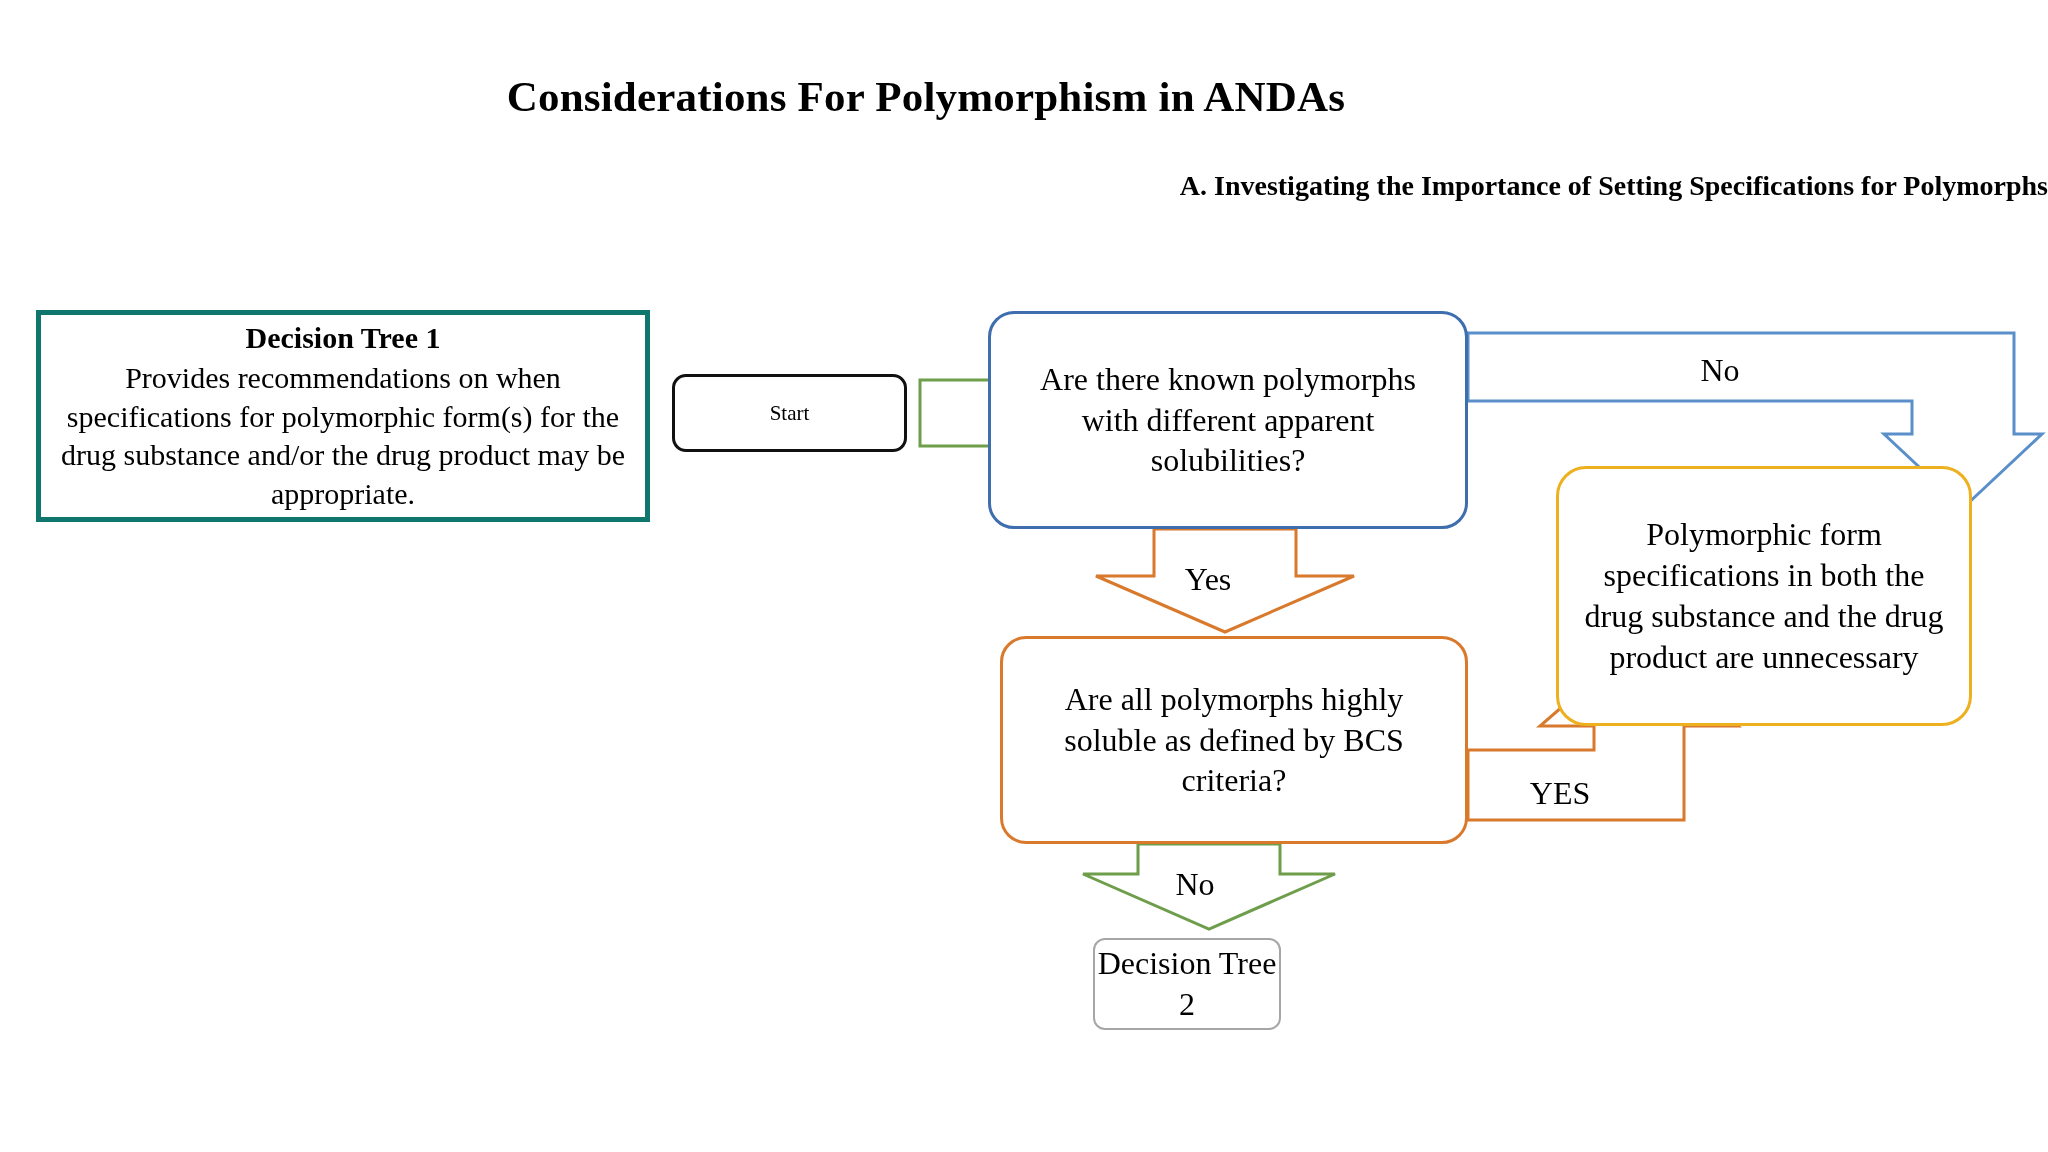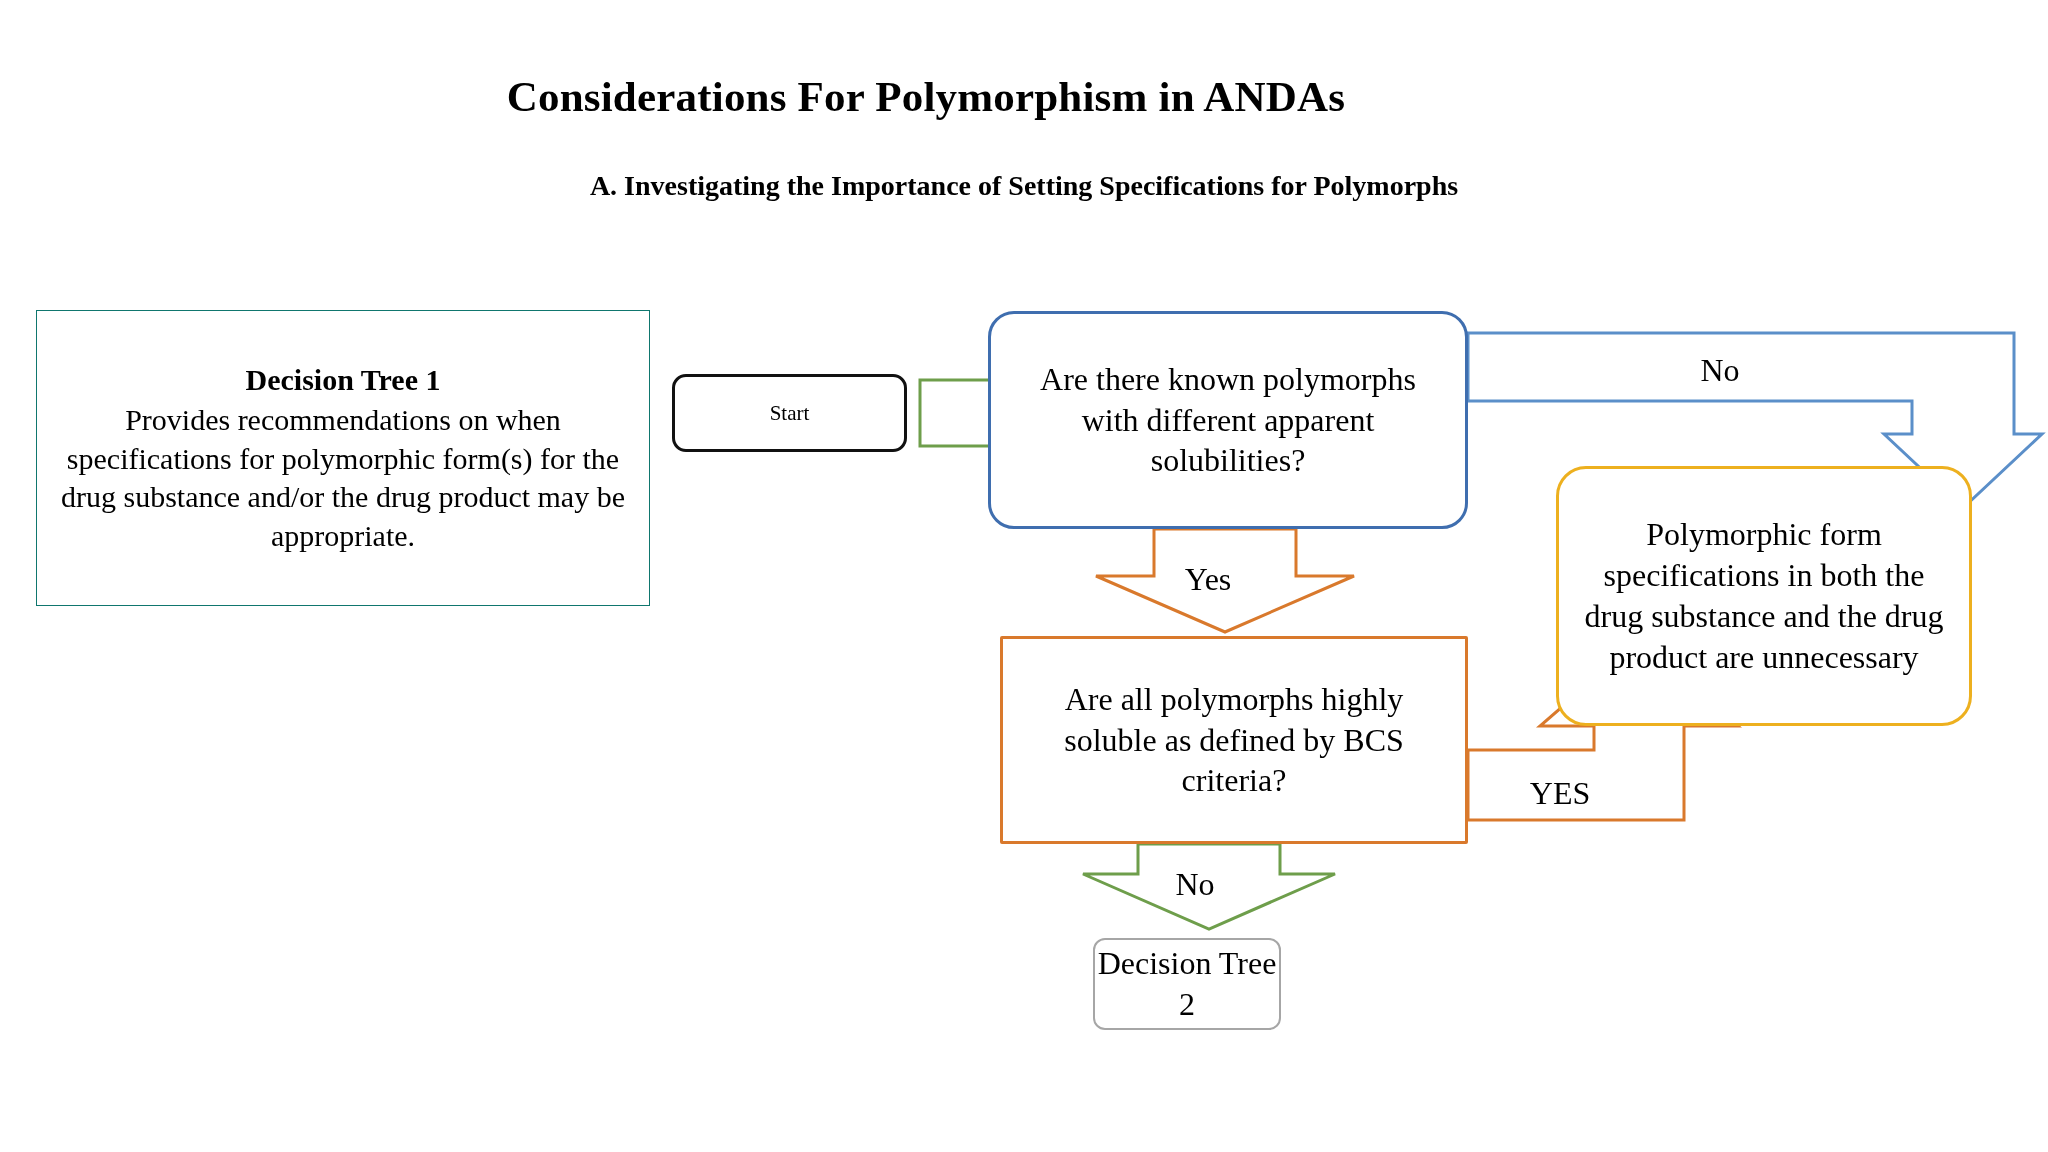--- a/index.html
+++ b/index.html
@@ -25,21 +25,21 @@
     text-align: center;
     font-size: 43px;
     font-weight: bold;
     letter-spacing: 0.2px;
   }
   #page-subtitle {
     position: absolute;
     left: 0;
     top: 170px;
     width: 2048px;
-    text-align: center;
+    text-align: right;
     font-size: 28px;
     font-weight: bold;
   }
 
   
   .node {
     position: absolute;
     box-sizing: border-box;
     display: flex;
     align-items: center;
@@ -48,22 +48,22 @@
     background: #ffffff;
     line-height: 1.28;
   }
   .node .node-text { display: block; width: 100%; }
 
   
   #info-card {
     left: 36px;
     top: 310px;
     width: 614px;
-    height: 296px;
-    border: 1px solid #0f766e;
+    height: 212px;
+    border: 5px solid #0f766e;
     padding: 6px 14px;
     font-size: 30px;
   }
   #info-card .card-title {
     display: block;
     font-weight: bold;
     margin-bottom: 2px;
   }
 
   
@@ -89,21 +89,21 @@
     padding: 0 28px;
   }
 
   
   #q2-node {
     left: 1000px;
     top: 636px;
     width: 468px;
     height: 208px;
     border: 3px solid #D9792C;
-    border-radius: 2px;
+    border-radius: 26px;
     font-size: 32px;
     padding: 0 20px;
   }
 
   
   #outcome-node {
     left: 1556px;
     top: 466px;
     width: 416px;
     height: 260px;

